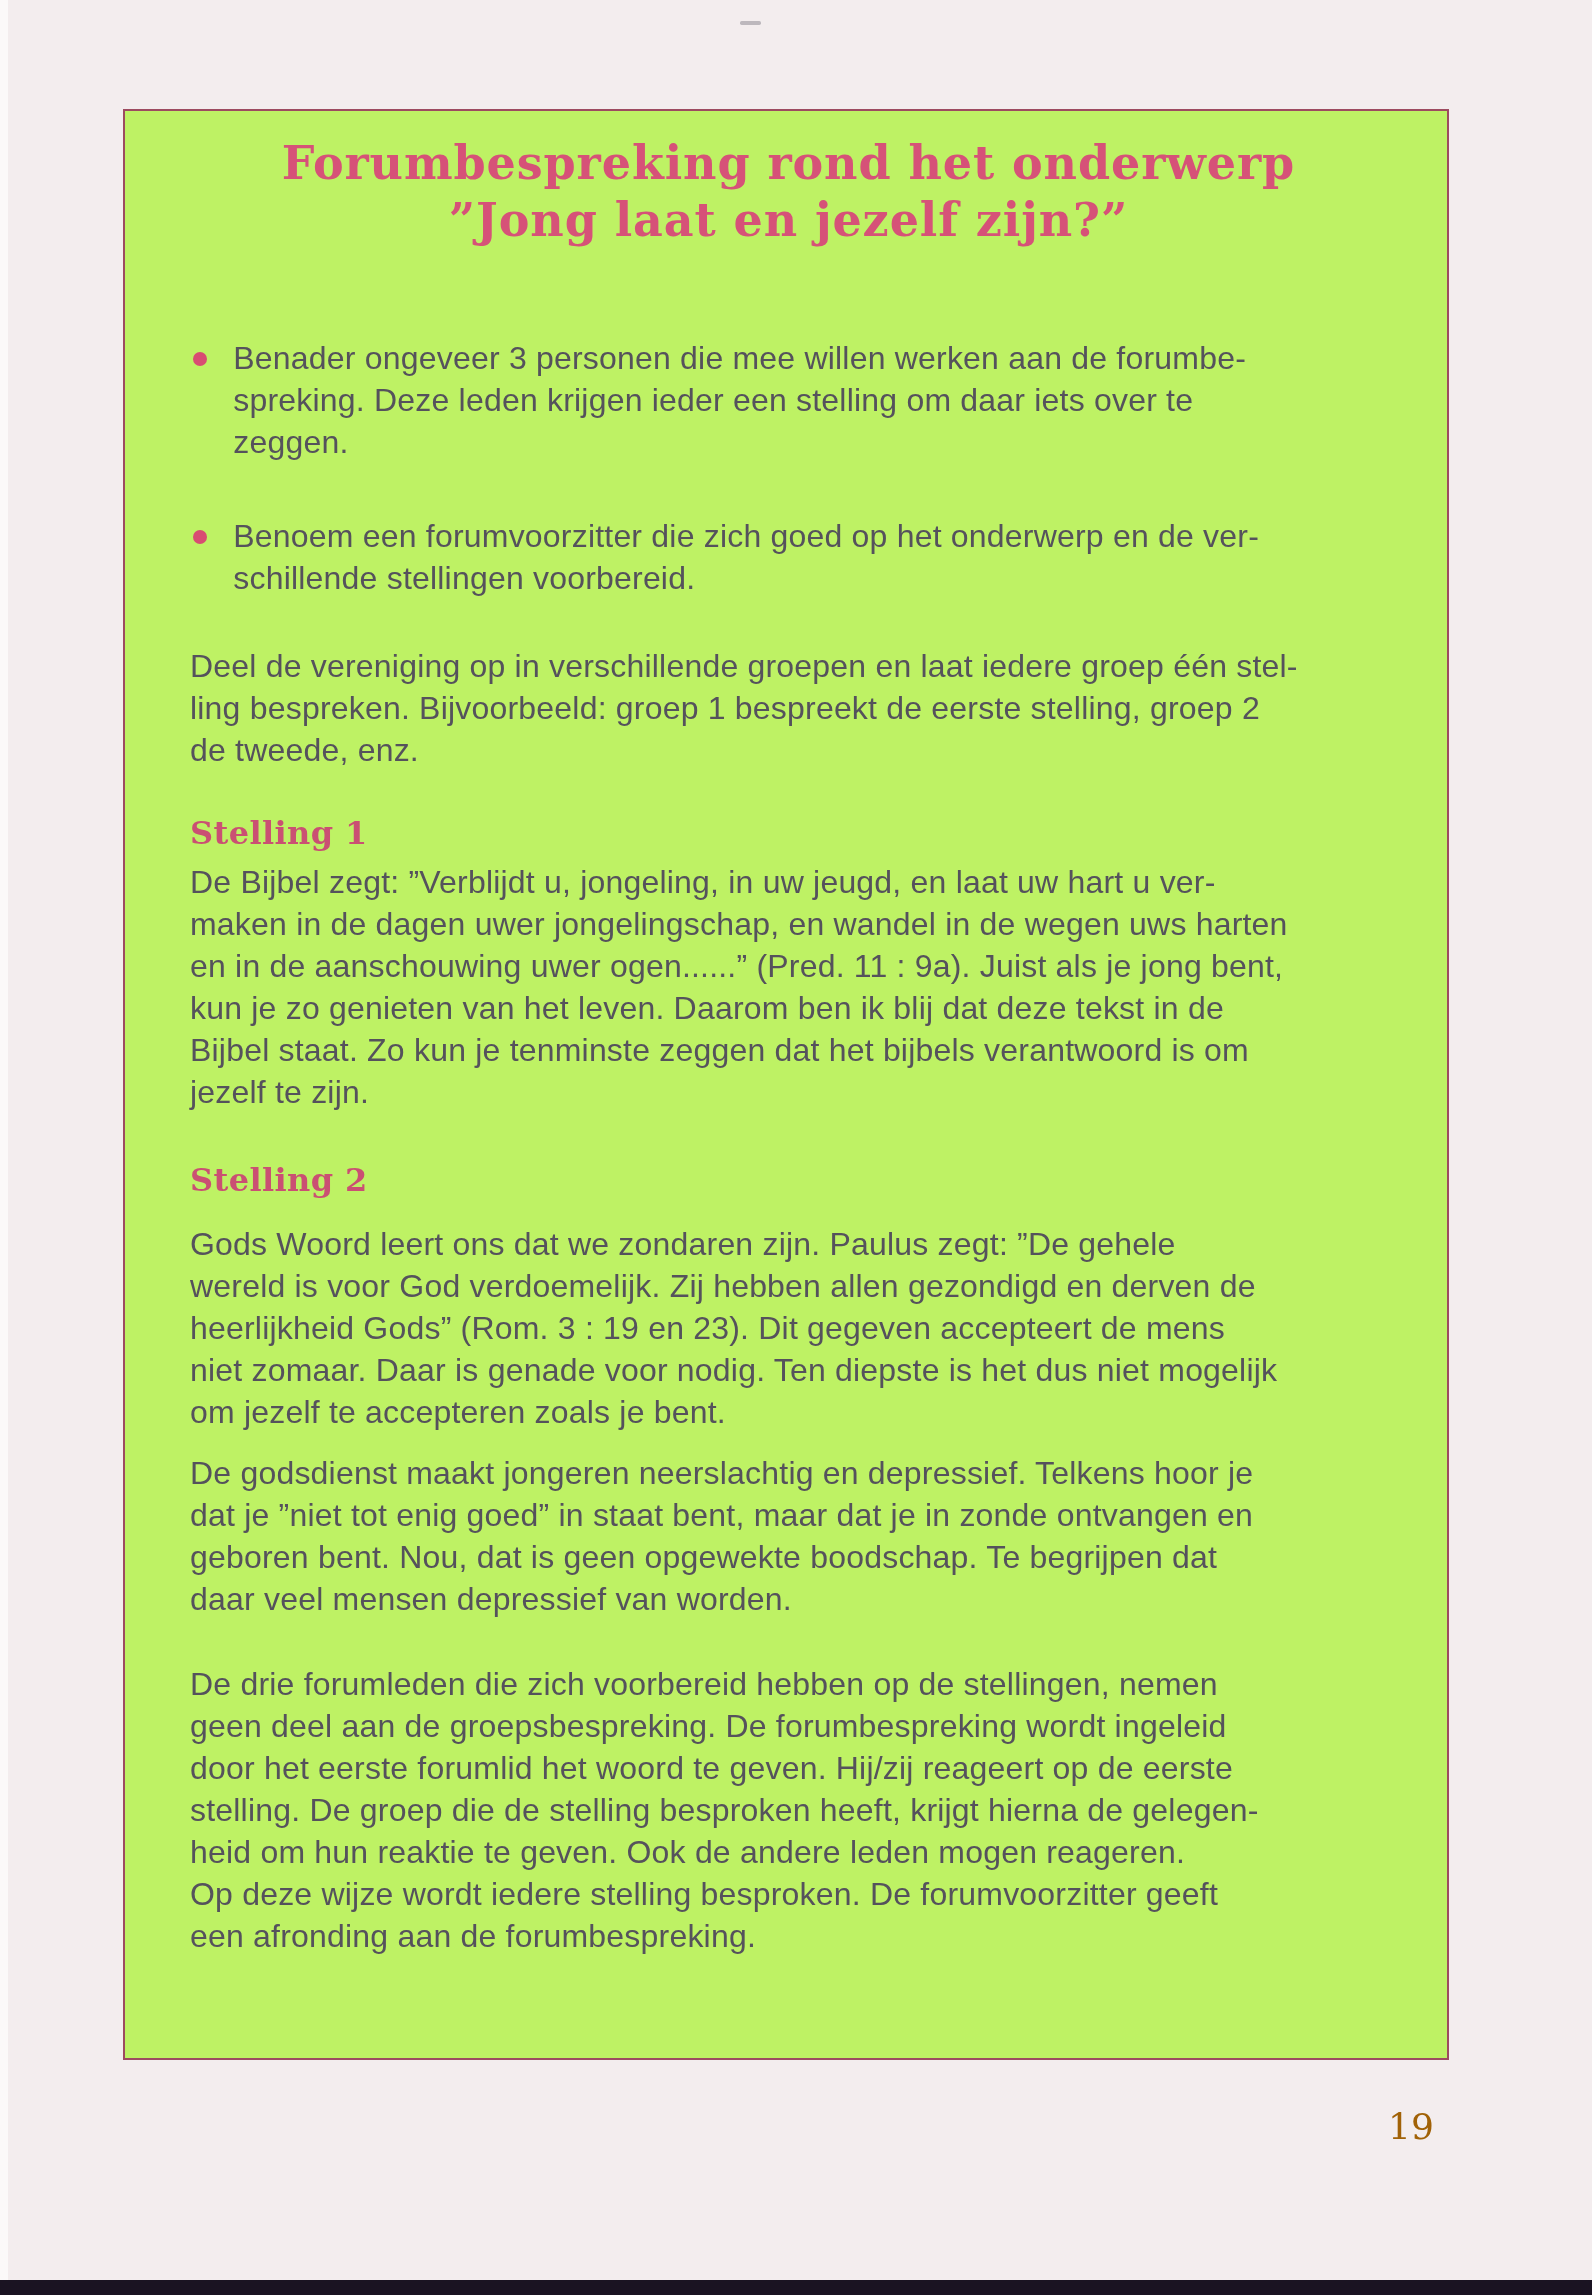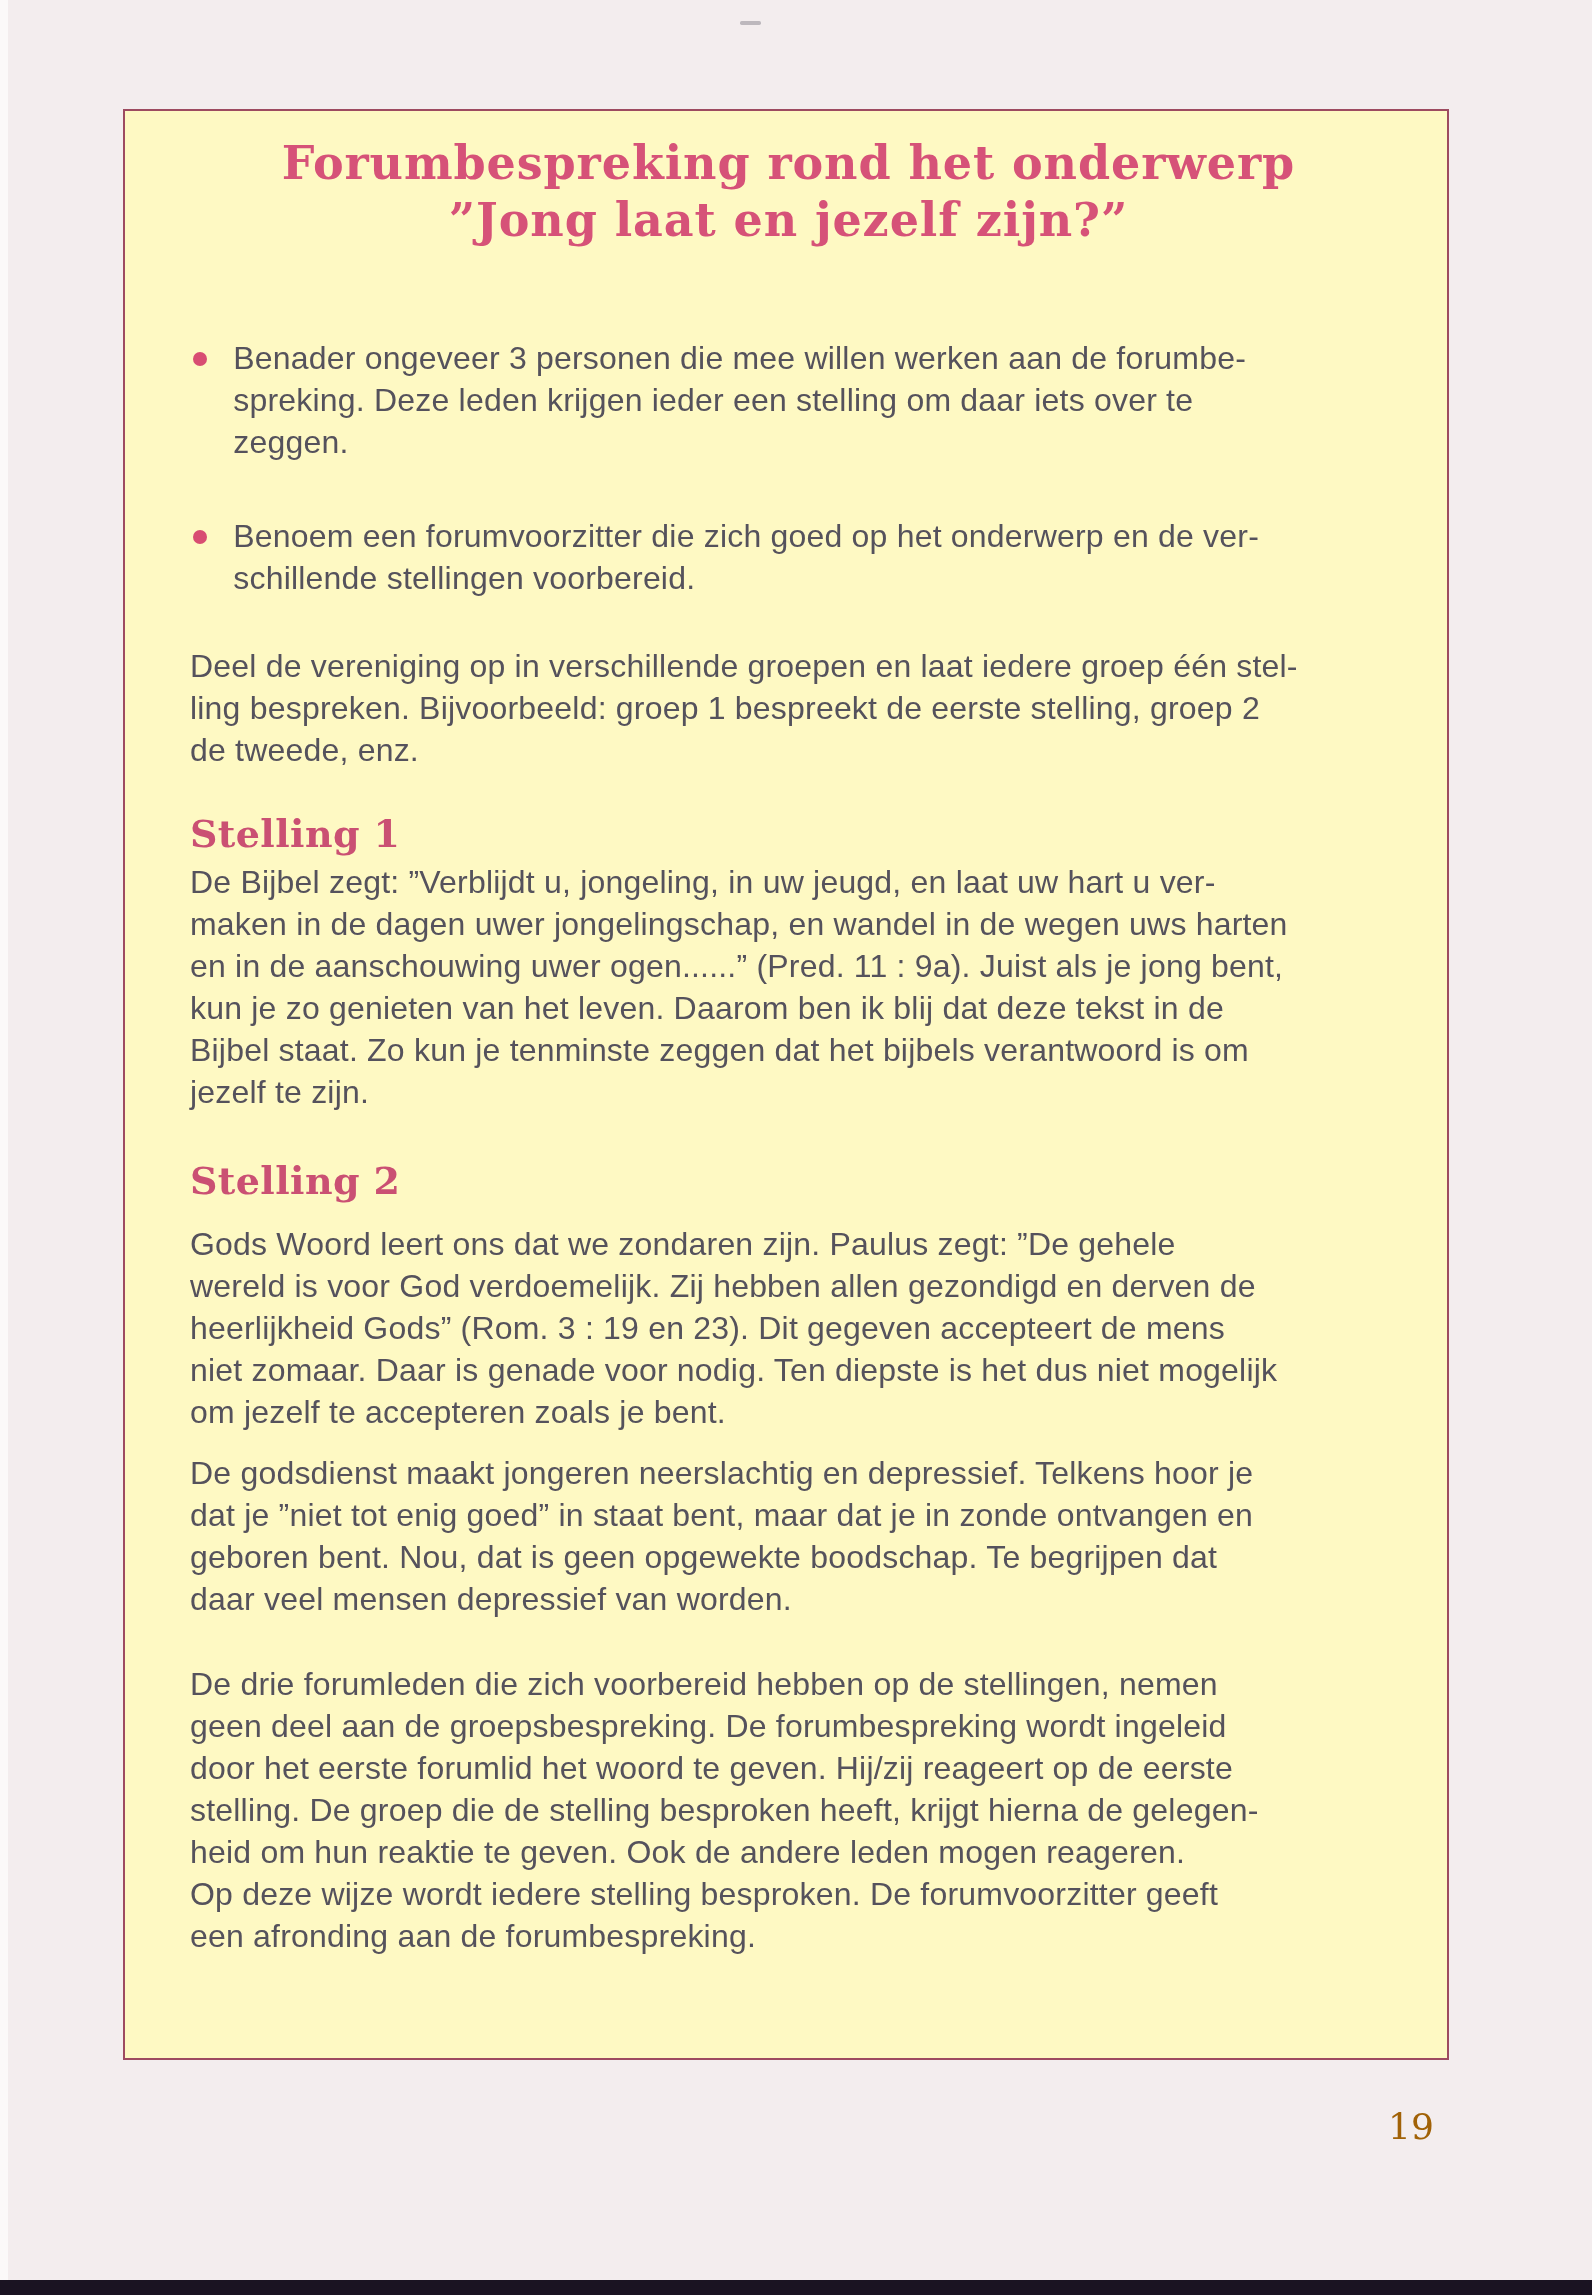--- a/index.html
+++ b/index.html
@@ -19,21 +19,21 @@
     background:#1a1322;
   }
   .top-dash {
     position:absolute; left:740px; top:21px; width:21px; height:3.5px;
     background:#8f8c96; opacity:.55; border-radius:1.7px;
   }
   .card {
     position:absolute; left:123px; top:109px;
     width:1326px; height:1951px;
     border:2.6px solid #9d4b60;
-    background:#fef9c3;
+    background:#bef264;
   }
   .card-inner { padding:24px 60px 0 65px; }
 
   .doc-title {
     text-align:center;
     font-family:"DejaVu Serif", serif;
     font-weight:bold;
     color:#d65278;
     font-size:46px;
     line-height:57px;
@@ -56,21 +56,21 @@
     background:#d84d72;
     margin:14.7px 26px 0 2.6px;
   }
   .bullet-1 { margin-top:88px; }
   .bullet-2 { margin-top:52px; }
   .intro-para { margin-top:46px; }
 
   .section-heading {
     font-family:"DejaVu Serif", serif;
     font-weight:bold;
-    font-size:38px;
+    font-size:32px;
     line-height:43px;
     color:#ca5073;
     letter-spacing:0.4px;
   }
   .heading-1 { margin-top:41px; }
   .para-1 { margin-top:6px; }
   .heading-2 { margin-top:46px; }
   .para-2 { margin-top:21px; }
   .heading-3 { margin-top:40px; }
   .para-3 { margin-top:19px; }

